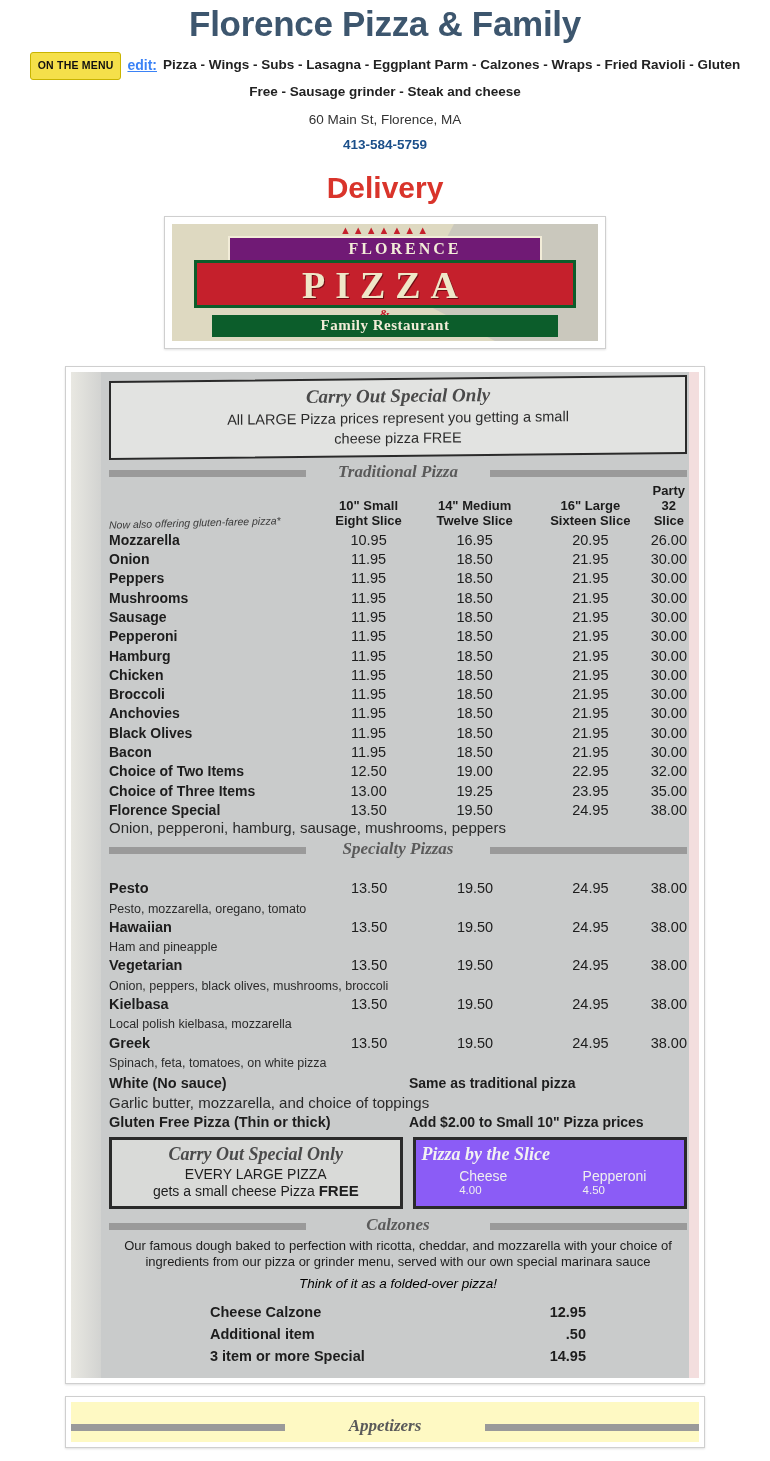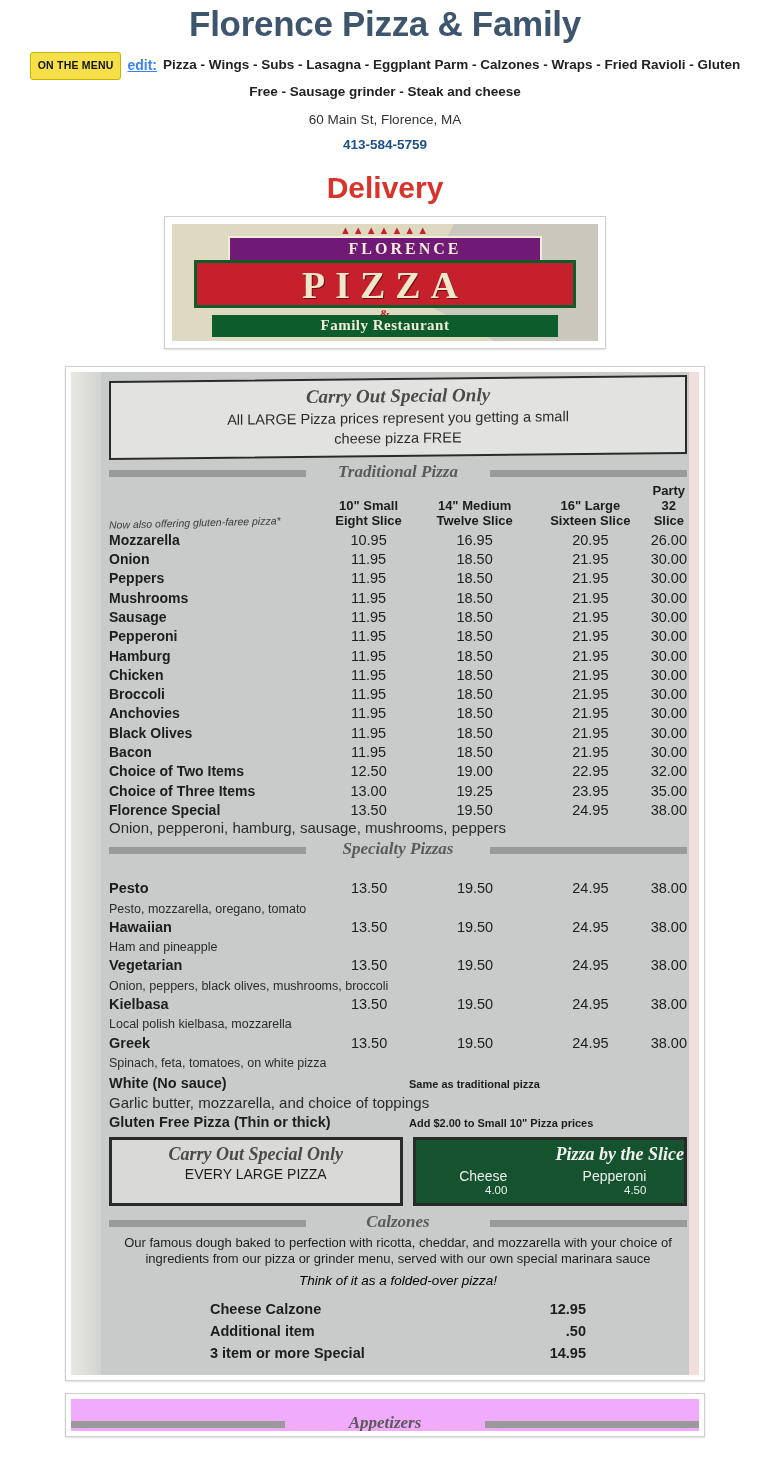--- a/index.html
+++ b/index.html
@@ -244,43 +244,43 @@
   .row-price { text-align: center; font-size: 14.5px; }
   .row-party { text-align: center; font-size: 14.5px; }
   .pz tbody tr td { height: 19.3px; }
   .sub-desc { font-size: 15px; color: #2b2b2b; padding-top: 1px; }
 
   .spec-name { font-weight: bold; font-size: 14.5px; }
   .spec-price { text-align: center; font-size: 14.5px; }
   .spec-desc { font-size: 12.5px; color: #2b2b2b; }
 
   .whiterow-label { font-weight: bold; font-size: 14.5px; }
-  .whiterow-val { font-weight: bold; font-size: 11px; }
+  .whiterow-val { font-weight: bold; font-size: 14px; }
 
   .two-box { display: flex; gap: 10px; margin-top: 6px; }
   .box-left {
     flex: 1.05;
     border: 3px solid #2a2a2a;
     background: #d9dad8;
     text-align: center;
     padding: 4px 6px 7px 6px;
   }
   .box-left .t {
     font-family: "Liberation Serif", serif;
     font-style: italic; font-weight: bold; font-size: 18px; color: #4a4a4a;
   }
   .box-left .l1 { font-size: 14px; margin-top: 1px; }
   .box-left .l2 { font-size: 14px; }
   .box-left .l2 b { font-size: 15px; }
   .box-right {
     flex: 1;
     border: 3px solid #2a2a2a;
-    background: #14532d;
+    background: #8b5cf6;
     color: #efefef;
-    text-align: right;
+    text-align: left;
     padding: 4px 0 7px 6px;
   }
   .box-right .t {
     font-family: "Liberation Serif", serif;
     font-style: italic; font-weight: bold; font-size: 18px; color: #f2f2f2;
   }
   .box-right .cols { display: flex; justify-content: space-around; margin-top: 3px; }
   .box-right .cols .it { font-size: 14px; }
   .box-right .cols .pr { font-size: 11.5px; }
 
@@ -293,21 +293,21 @@
   .calz-table { margin: 9px auto 0 auto; width: 380px; }
   .calz-table td { font-weight: bold; font-size: 14.5px; padding: 2px 0; }
   .calz-table td.p { text-align: right; width: 90px; }
 
   .next-card {
     width: 640px; margin: 12px auto 0 auto;
     border: 1px solid #cfcfcf; background: #fff; padding: 5px;
     box-shadow: 0 1px 2px rgba(0,0,0,.12);
   }
   .next-photo {
-    background: #f0abfc; height: 32px; position: relative; overflow: hidden;
+    background: #fef9c3; height: 40px; position: relative; overflow: hidden;
   }
   .next-photo .sect-bar { margin-top: 14px; }
 </style>
 </head>
 <body>
 
 <div class="page">
 
   <h1 class="site-title">Florence Pizza &amp; Family</h1>
 
@@ -758,20 +758,21 @@
             <td><span class="whiterow-label">Gluten Free Pizza (Thin or thick)</span></td>
             <td><span class="whiterow-val">Add $2.00 to Small 10" Pizza prices</span></td>
           </tr>
         </tbody>
           </table>
 
         <div class="two-box">
           <div class="box-left">
             <div class="t">Carry Out Special Only</div>
             <div class="l1">EVERY LARGE PIZZA</div>
+            <div class="l2"><span>gets a small cheese Pizza </span><b>FREE</b></div>
           </div>
           <div class="box-right">
             <div class="t">Pizza by the Slice</div>
             <div class="cols">
               <div>
                 <div class="it">Cheese</div>
                 <div class="pr">4.00</div>
               </div>
               <div>
                 <div class="it">Pepperoni</div>

